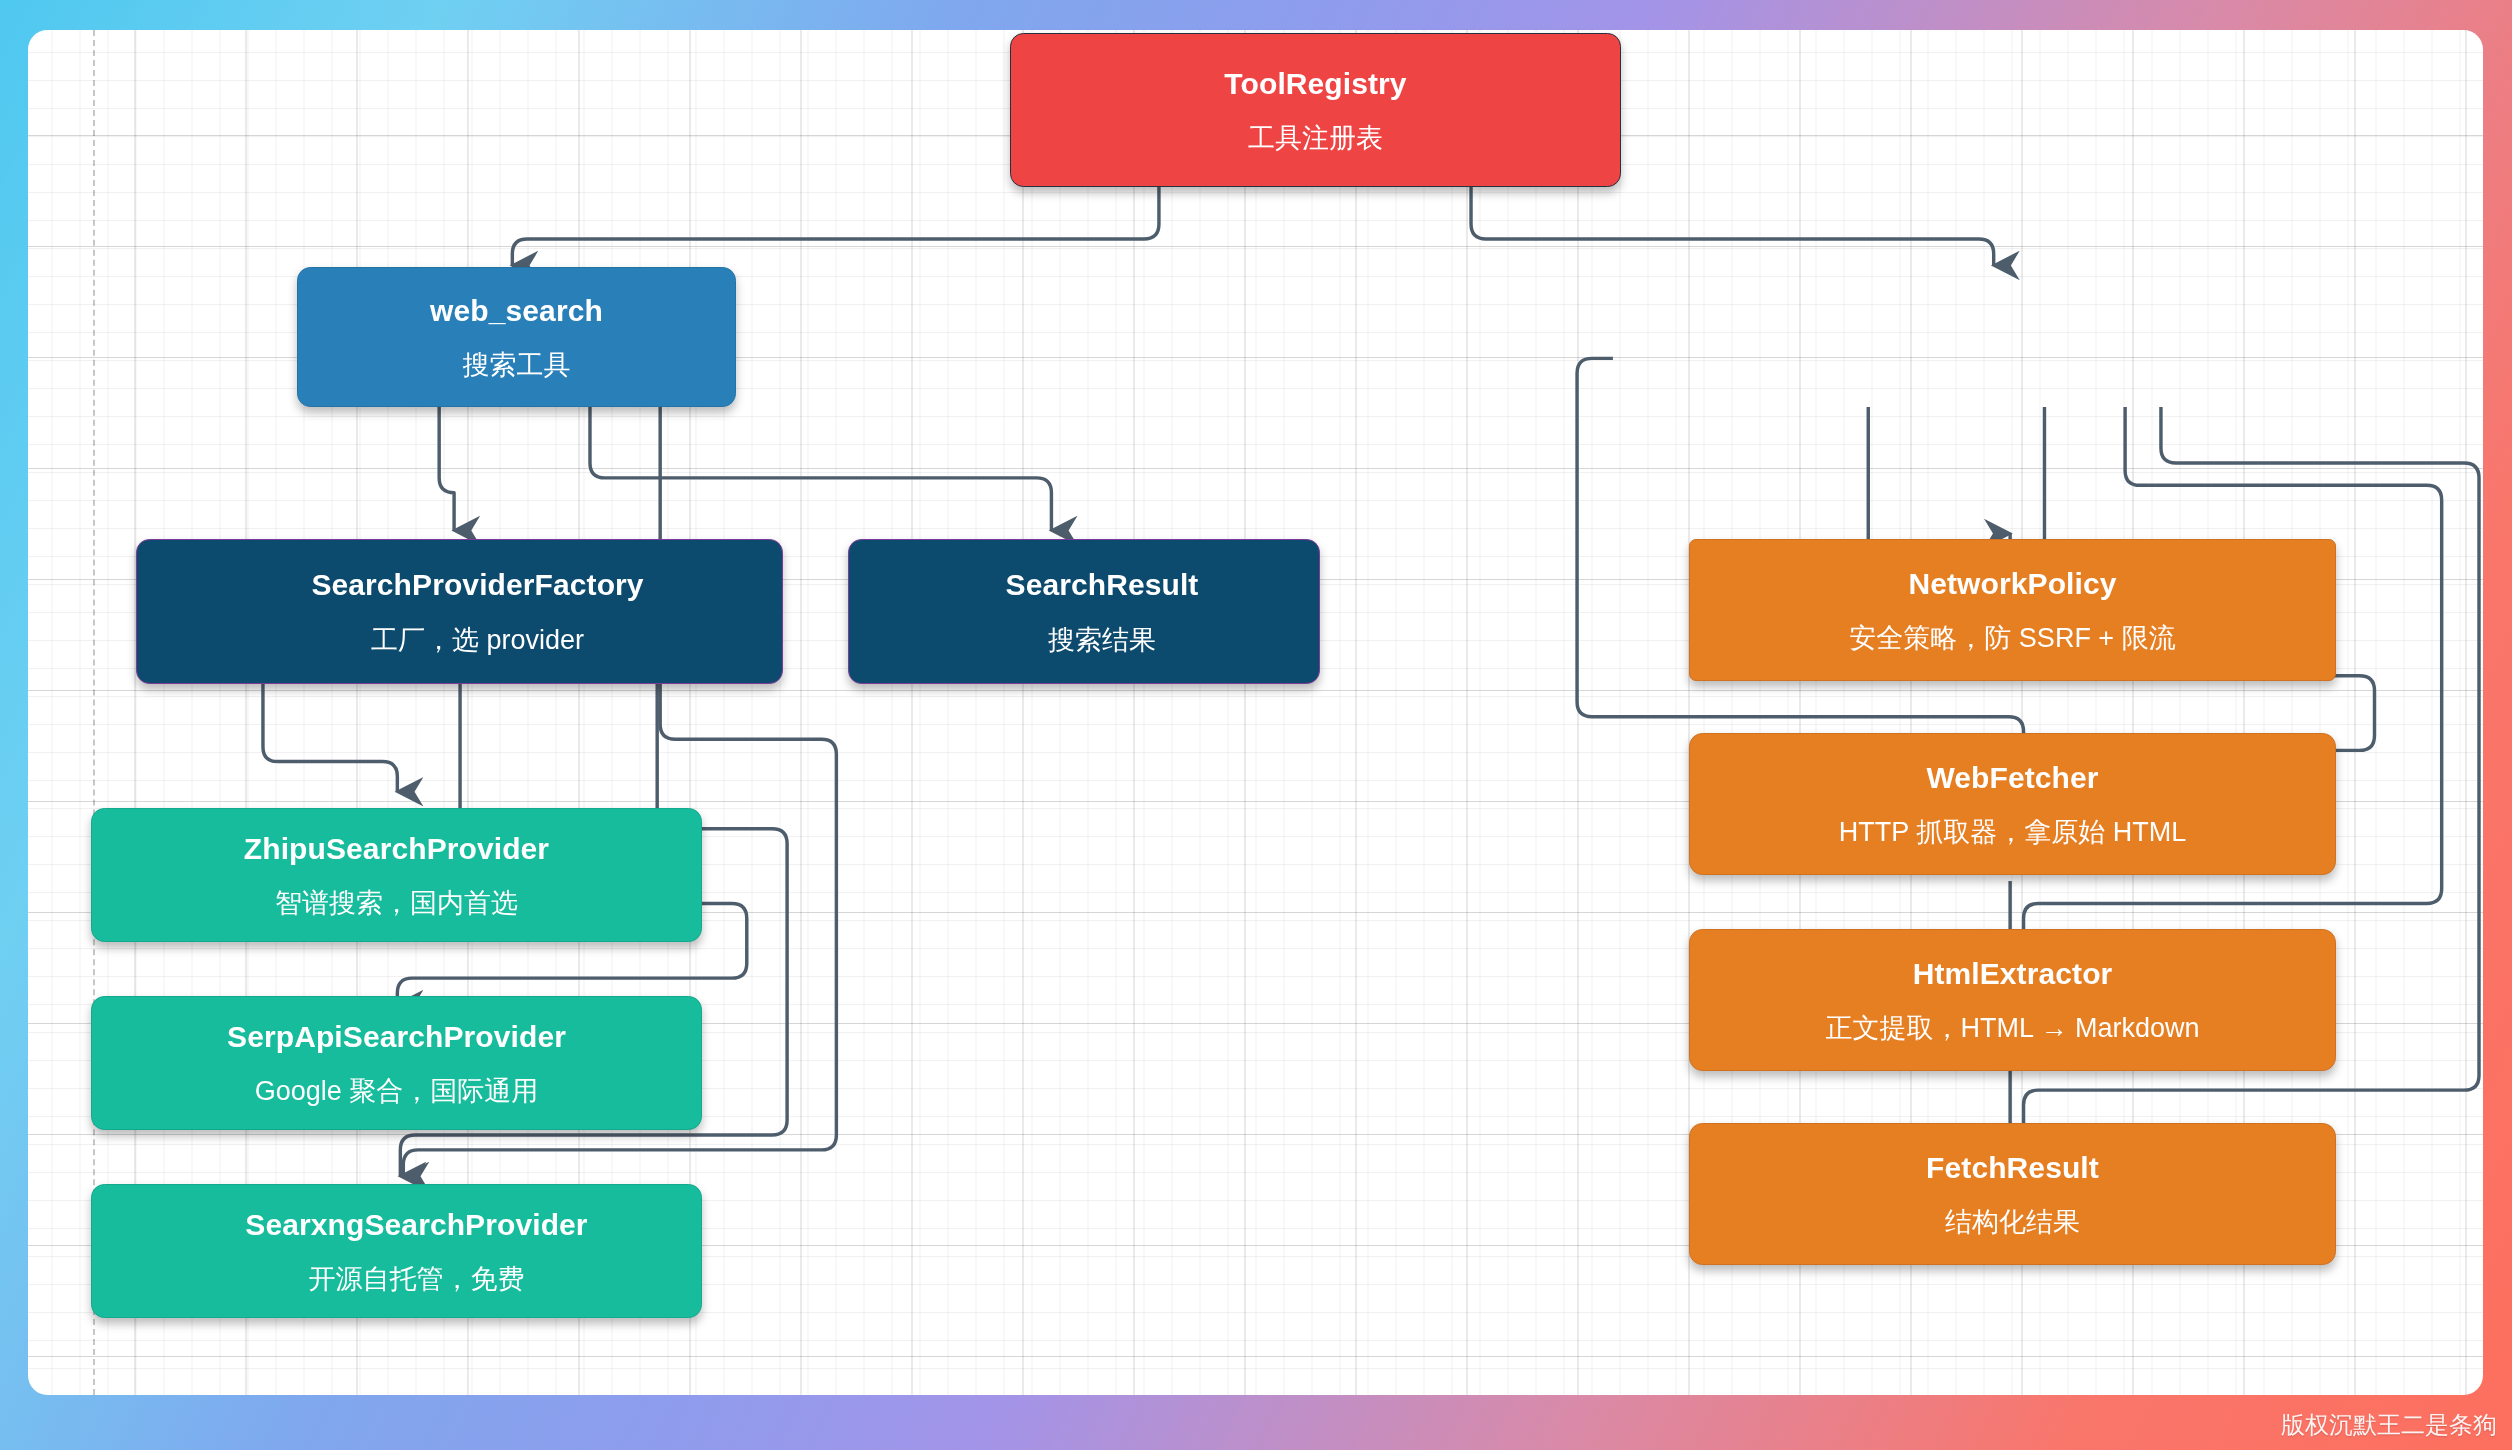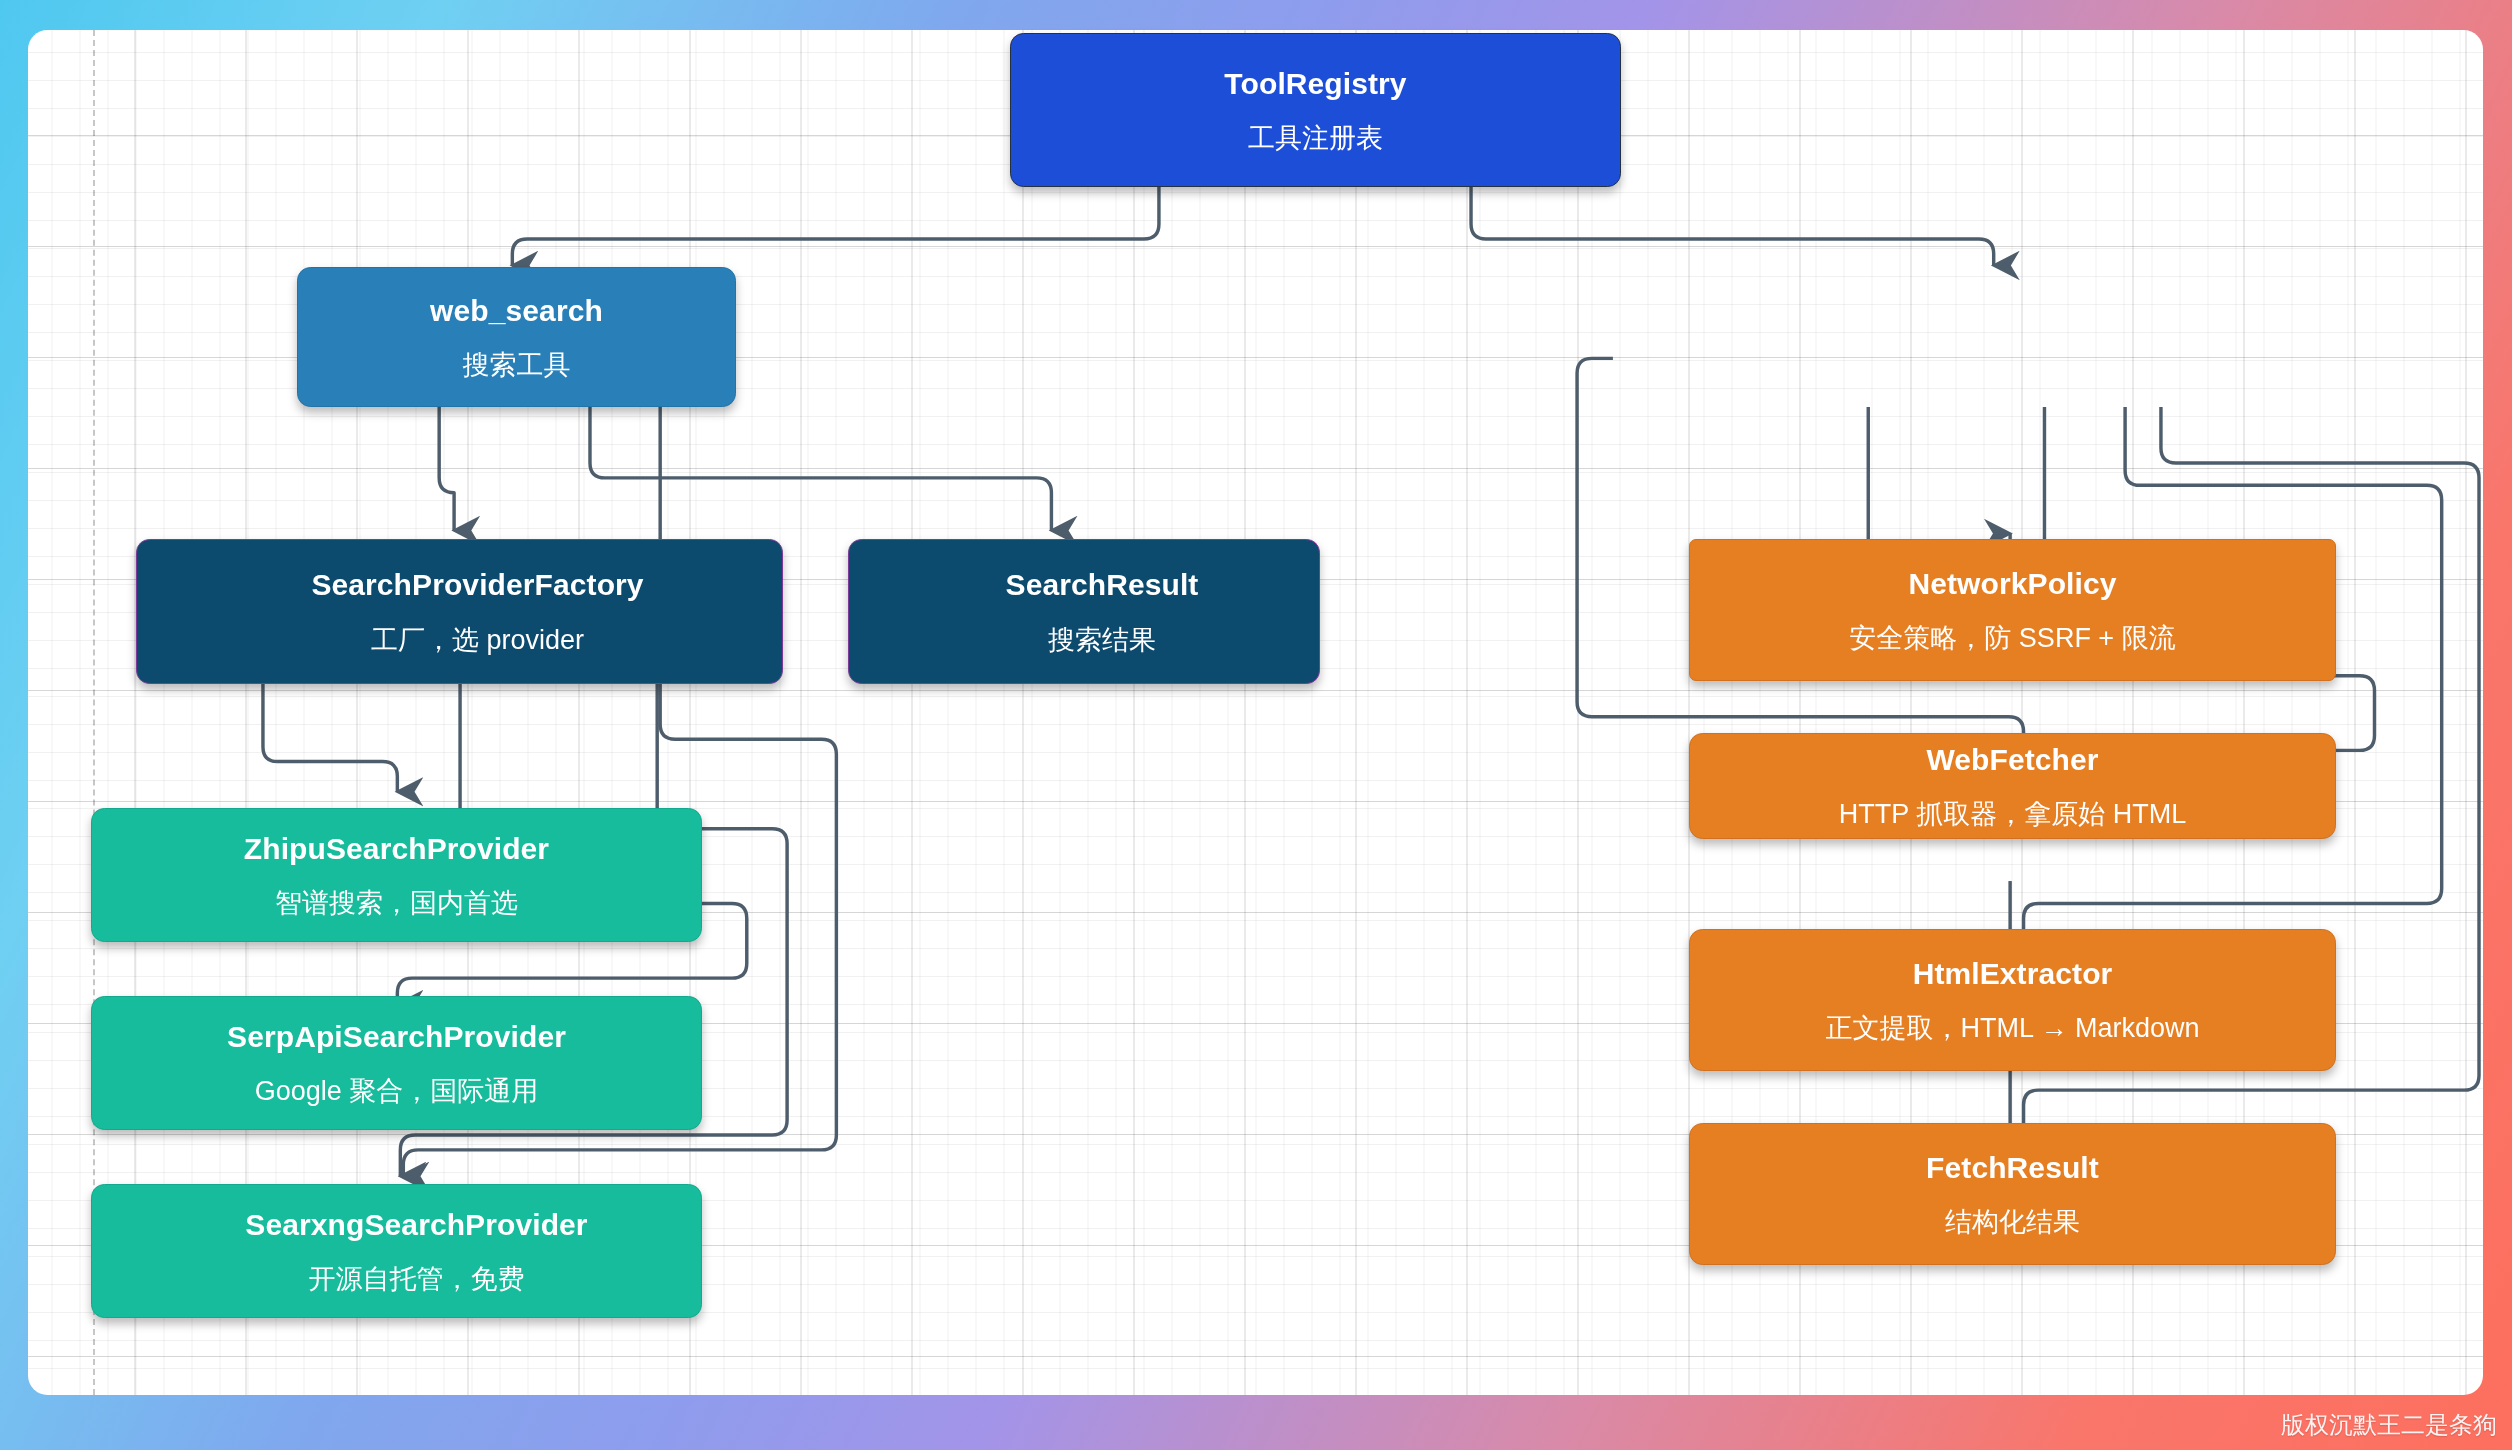--- a/index.html
+++ b/index.html
@@ -36,21 +36,21 @@
     position:absolute;box-sizing:border-box;
     border-radius:13.4px;
     display:flex;flex-direction:column;align-items:center;justify-content:center;
     color:#ffffff;text-align:center;
     box-shadow:0 5.2px 9.7px rgba(0,0,0,0.26);
     line-height:1.26;
   }
   .node .title{font-weight:bold;font-size:30px;letter-spacing:0.1px;}
   .node .sub{font-size:27px;font-weight:400;margin-top:19px;}
 
-  .n-root{background:#1d4ed8;border:1.5px solid #24313f;}
+  .n-root{background:#ef4444;border:1.5px solid #24313f;}
   .n-tool{background:#2980b9;border:1.5px solid #2273a6;}
   .n-core{background:#0c4a6e;border:1.5px solid #7d3b99;padding-left:36px;}
   .n-prov{background:#16bc9c;border:1.5px solid #12a98c;}
   .n-fetch{background:#e67e22;border:1.5px solid #cf7120;}
 
   #watermark{
     position:absolute;right:15px;bottom:9px;
     font-size:24px;color:#ffffff;opacity:.92;
     text-shadow:0 0.7px 1.5px rgba(0,0,0,.18);
     font-family:"DejaVu Sans",sans-serif;
@@ -139,21 +139,21 @@
   <div class="node n-prov" style="left:91px;top:1184px;width:611px;height:134px;padding-left:40px;">
     <div class="title">SearxngSearchProvider</div>
     <div class="sub">开源自托管，免费</div>
   </div>
 
   <div class="node n-fetch" style="left:1689px;top:539px;width:647px;height:142px;border-radius:7px;">
     <div class="title">NetworkPolicy</div>
     <div class="sub">安全策略，防 SSRF + 限流</div>
   </div>
 
-  <div class="node n-fetch" style="left:1689px;top:733px;width:647px;height:106px;align-items:center;">
+  <div class="node n-fetch" style="left:1689px;top:733px;width:647px;height:142px;align-items:center;">
     <div class="title">WebFetcher</div>
     <div class="sub">HTTP 抓取器，拿原始 HTML</div>
   </div>
 
   <div class="node n-fetch" style="left:1689px;top:929px;width:647px;height:142px;">
     <div class="title">HtmlExtractor</div>
     <div class="sub">正文提取，HTML → Markdown</div>
   </div>
 
   <div class="node n-fetch" style="left:1689px;top:1123px;width:647px;height:142px;">

